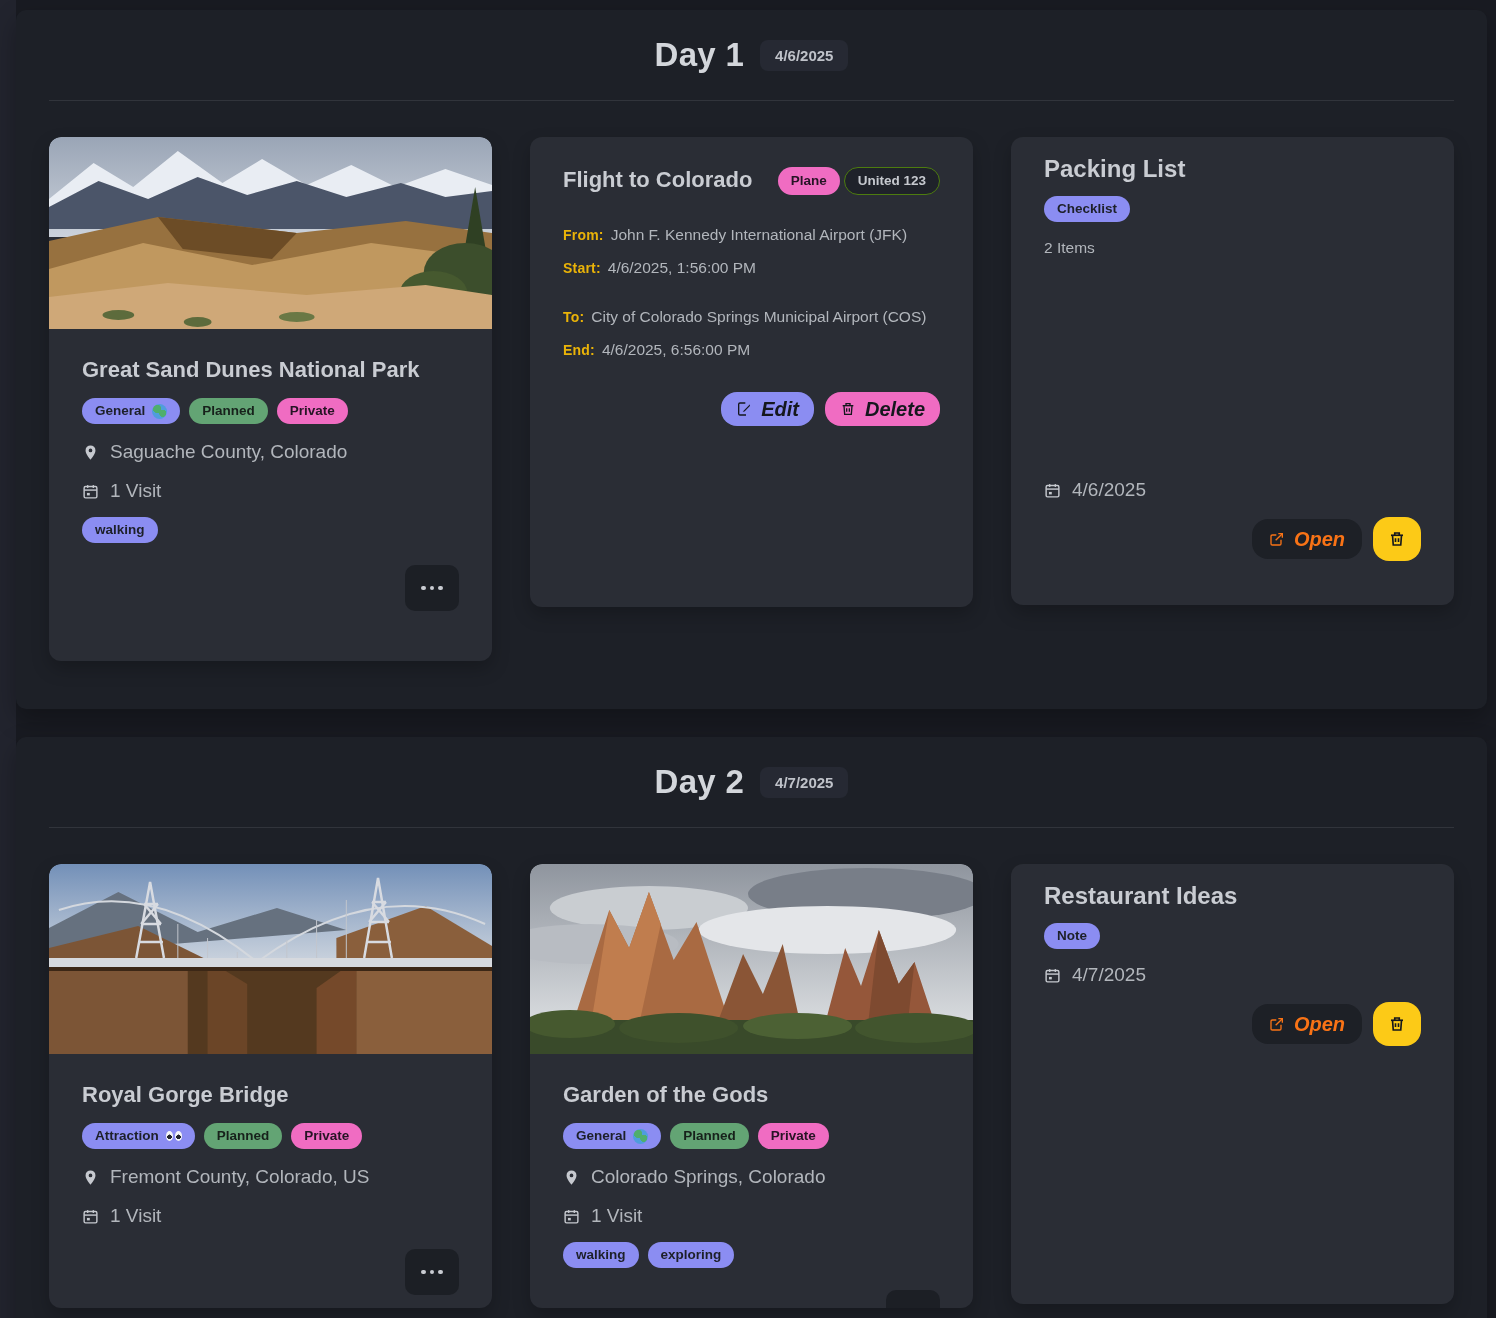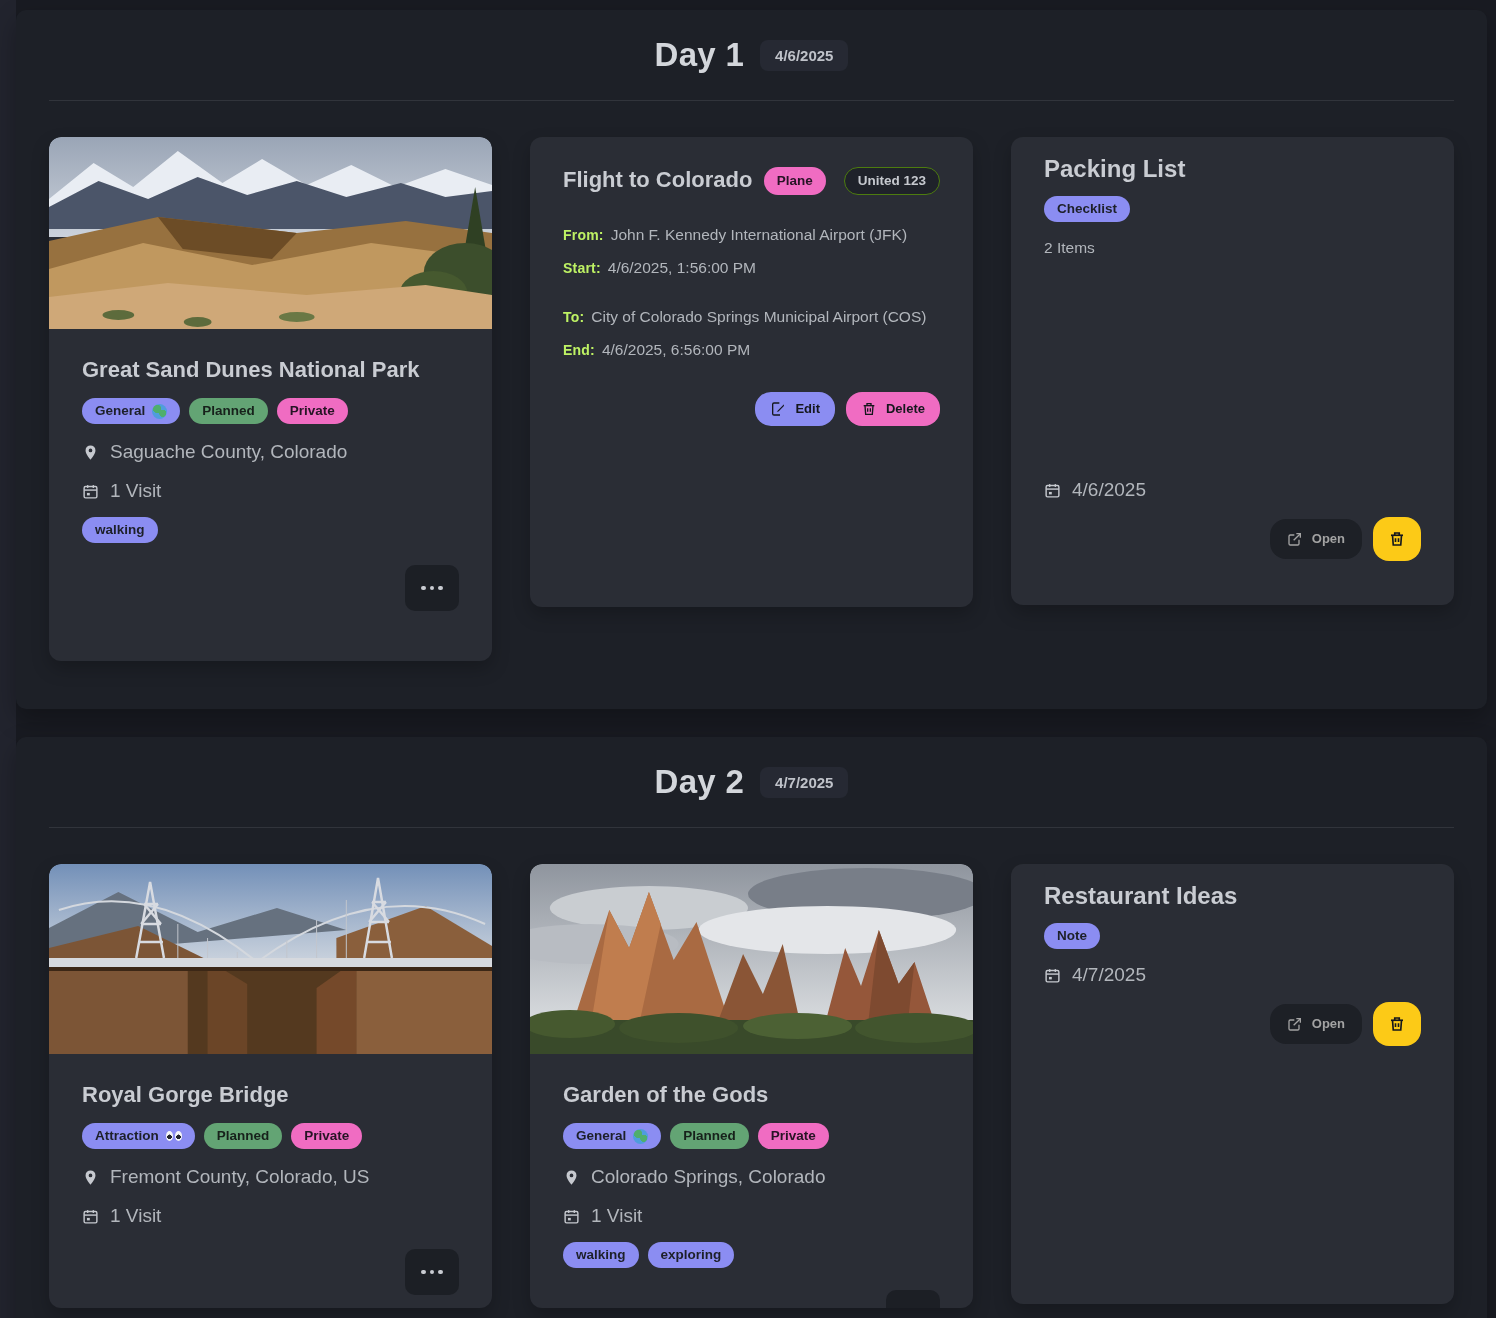--- a/index.html
+++ b/index.html
@@ -54,32 +54,32 @@
   .tags { display:flex; gap:9px; margin-top:15px; }
   .tag { background:#8b8df2; color:#1d2029; font-weight:bold; font-size:13.5px; padding:4px 13px; border-radius:999px; line-height:18px; }
 
   .dots-btn { margin:22px 0 0 auto; width:54px; height:46px; border-radius:10px; background:#1c1f25; border:none; display:flex; align-items:center; justify-content:center; gap:4px; cursor:pointer; }
   .dots-btn i { width:4.5px; height:4.5px; border-radius:50%; background:#c9ccd2; display:block; }
 
   
   .card.flight { height:470px; padding:30px 33px; }
   .flight-head { display:flex; justify-content:space-between; align-items:flex-start; gap:10px; }
   .flight-title { font-size:22px; font-weight:600; color:#c9ccd2; margin:0; }
-  .flight-badges { display:flex; gap:18px; }
+  .flight-badges { display:flex; gap:4px; }
   .kv { font-size:15.5px; color:#b2b6bc; }
-  .kv b { color:#bef264; font-size:14px; margin-right:7px; letter-spacing:.2px; }
+  .kv b { color:#eab308; font-size:14px; margin-right:7px; letter-spacing:.2px; }
   .kv.mt-lg { margin-top:31px; }
   .kv.mt-sm { margin-top:15px; }
   .flight-actions { display:flex; justify-content:flex-end; gap:11px; margin-top:33px; }
 
-  .btn { display:inline-flex; align-items:center; gap:9px; border:none; border-radius:16px; font-size:13px; font-weight:bold; padding:8px 15px; cursor:pointer; color:#15171d; font-family:inherit; line-height:18px; }
+  .btn { display:inline-flex; align-items:center; gap:9px; border:none; border-radius:16px; font-size:20px; font-weight:bold; padding:8px 15px; cursor:pointer; color:#15171d; font-family:inherit; line-height:18px;font-style:italic; }
   .btn svg { width:16px; height:16px; }
   .btn.edit   { background:#8b8df2; }
   .btn.delete { background:#f06cc2; }
-  .btn.open   { background:#1d2026; color:#a3a3a3; padding:11px 17px; }
+  .btn.open   { background:#1d2026; color:#f97316; padding:11px 17px; }
   .btn.trash  { background:#fcca17; width:48px; height:44px; justify-content:center; padding:0; }
   .btn.trash svg { width:18px; height:18px; }
 
   
   .card.notecard { padding:18px 33px; display:flex; flex-direction:column; align-items:flex-start; }
   .card.checklist { height:468px; }
   .card.restnote  { height:440px; }
   .note-title { font-size:24px; font-weight:600; color:#c9ccd2; margin:0; }
   .note-badge-row { margin-top:13px; }
   .items-count { font-size:15.5px; color:#b2b6bc; margin-top:17px; }

